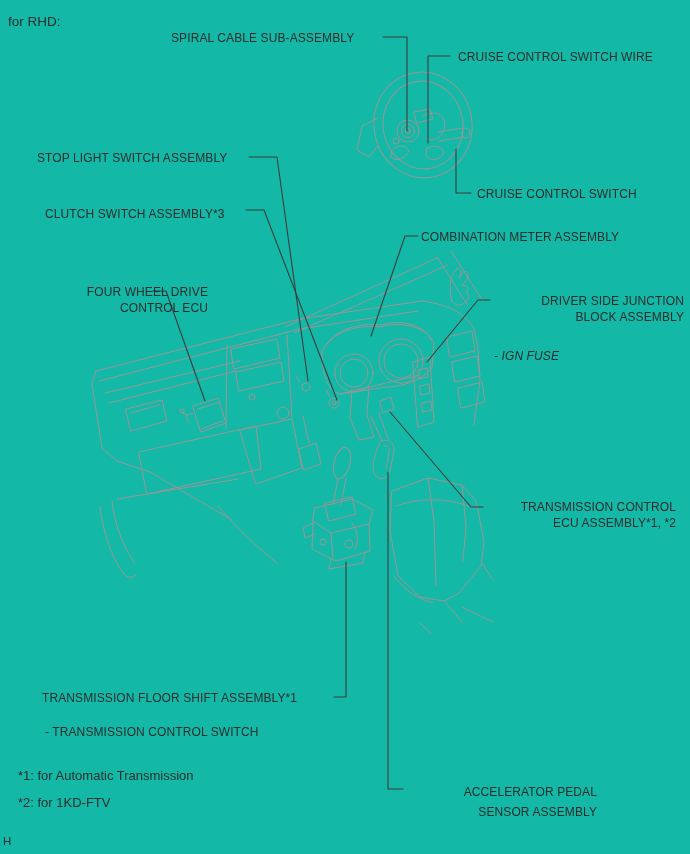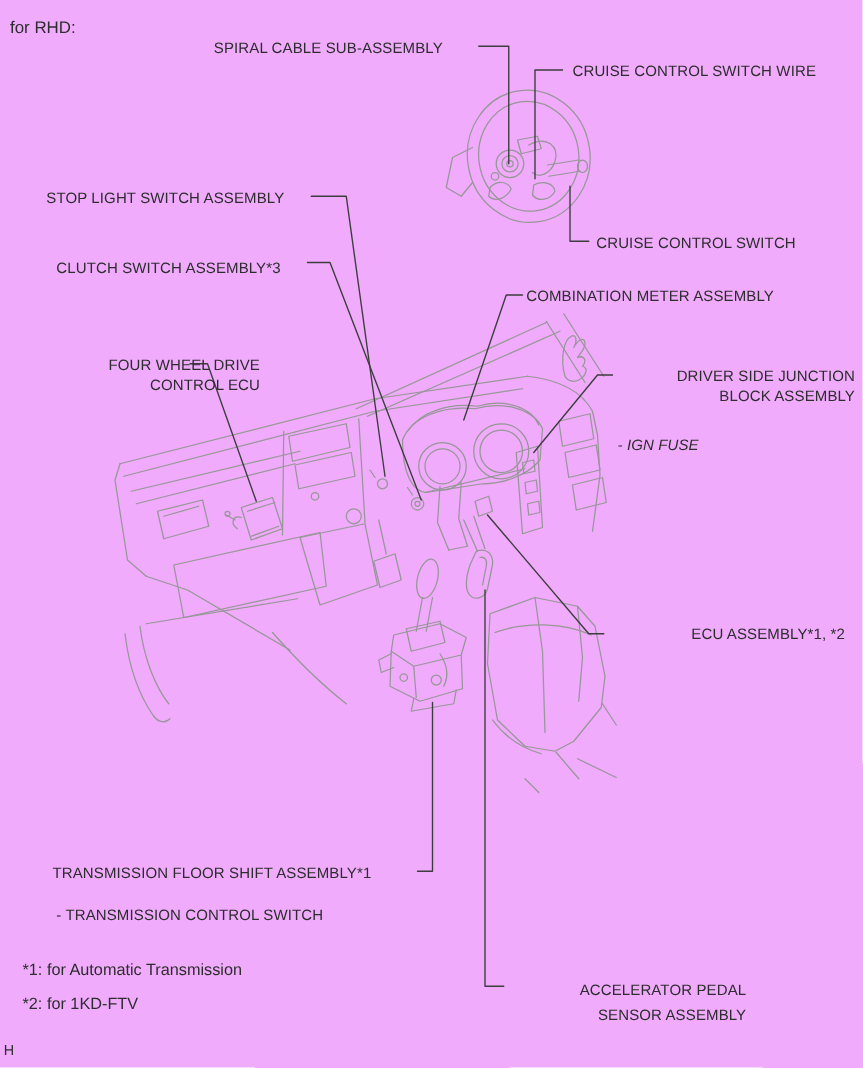--- a/index.html
+++ b/index.html
@@ -1,17 +1,17 @@
 <!DOCTYPE html>
 <html><head>
 <meta charset="utf-8">
 <style>
   html,body{margin:0;padding:0;background:#ffffff;}
   #canvas{
-    position:relative;width:690px;height:854px;background:#f0abfc;
+    position:relative;width:690px;height:854px;background:#14b8a6;
     font-family:"Liberation Sans","DejaVu Sans",sans-serif;overflow:hidden;
   }
   #art{position:absolute;left:0;top:0;}
   .lbl{
     position:absolute;color:#2d2d2d;font-size:12px;line-height:16px;
     letter-spacing:0.1px;white-space:nowrap;text-align:right;
   }
   .lbl.two{white-space:normal;width:190px;}
   .note{position:absolute;color:#2d2d2d;font-size:13px;white-space:nowrap;}
   .variant{position:absolute;left:8px;top:14px;color:#2d2d2d;font-size:13.5px;}
@@ -188,20 +188,21 @@
   </div>
 
   <div class="lbl two" style="left:494px;top:293px;">
     <span style="display:block">DRIVER SIDE JUNCTION</span>
     <span style="display:block">BLOCK ASSEMBLY</span>
   </div>
 
   <div class="lbl" style="left:494px;top:348px;font-style:italic;">- IGN FUSE</div>
 
   <div class="lbl two" style="left:486px;top:499px;">
+    <span style="display:block">TRANSMISSION CONTROL</span>
     <span style="display:block">ECU ASSEMBLY*1, *2</span>
   </div>
 
   <div class="lbl" style="left:42px;top:690px;">TRANSMISSION FLOOR SHIFT ASSEMBLY*1</div>
 
   <div class="lbl two" style="left:407px;top:782px;line-height:20px;">
     <span style="display:block">ACCELERATOR PEDAL</span>
     <span style="display:block">SENSOR ASSEMBLY</span>
   </div>
 

